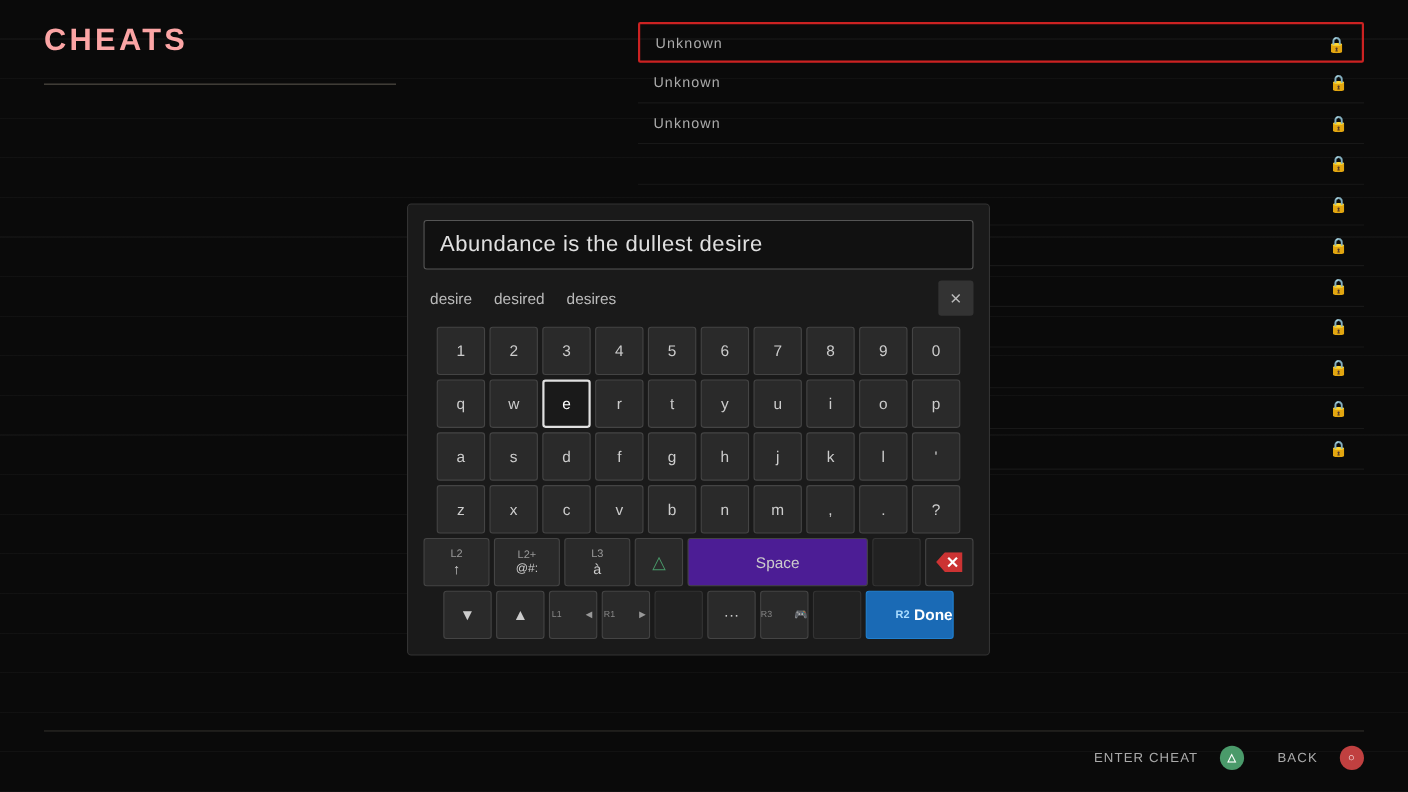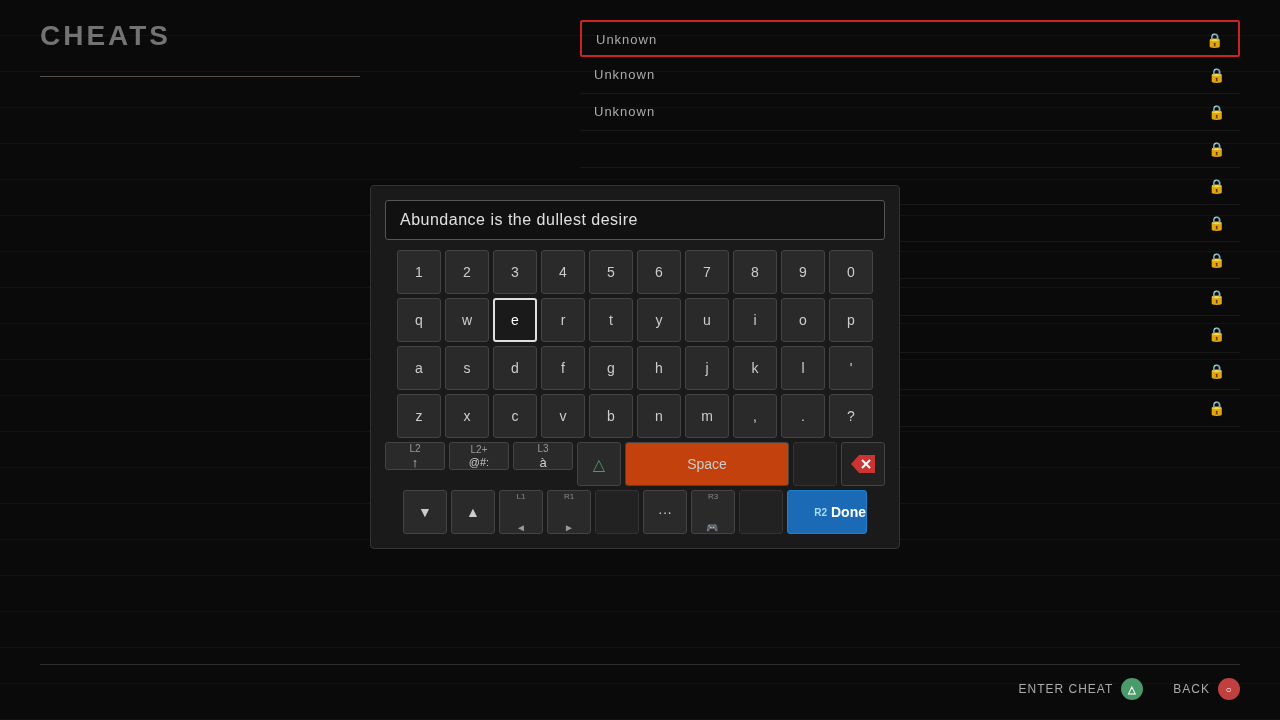--- a/index.html
+++ b/index.html
@@ -38,21 +38,21 @@
     .left-panel {
       position: absolute;
       left: 40px;
       top: 20px;
       width: 320px;
     }
 
     .cheats-title {
       font-size: 28px;
       font-weight: 700;
-      color: #737373;
+      color: #fca5a5;
       letter-spacing: 3px;
       text-transform: uppercase;
       margin-bottom: 24px;
     }
 
     .title-divider {
       width: 100%;
       height: 1px;
       background: rgba(200,190,170,0.4);
       margin-bottom: 16px;
@@ -110,21 +110,21 @@
       padding: 14px;
       z-index: 10;
     }
 
     .text-input-area {
       background: #111;
       border: 1px solid #555;
       border-radius: 3px;
       padding: 10px 14px;
       margin-bottom: 10px;
-      font-size: 16px;
+      font-size: 20px;
       color: #e0e0e0;
       letter-spacing: 0.5px;
       width: 100%;
     }
 
     .autocomplete-row {
       display: flex;
       align-items: center;
       margin-bottom: 10px;
       gap: 0;
@@ -186,34 +186,34 @@
 
     .key.active {
       background: #1a1a1a;
       border: 2px solid #e0e0e0;
       color: #fff;
     }
 
     .key-space {
       flex: 1;
       height: 44px;
-      background: #c2410c;
+      background: #4c1d95;
       border: 1px solid #444;
       border-radius: 3px;
       display: flex;
       align-items: center;
       justify-content: center;
       font-size: 14px;
       color: #ccc;
       cursor: pointer;
     }
 
     .key-wide {
       width: 60px;
-      height: 28px;
+      height: 44px;
       background: #2a2a2a;
       border: 1px solid #444;
       border-radius: 3px;
       display: flex;
       flex-direction: column;
       align-items: center;
       justify-content: center;
       font-size: 10px;
       color: #999;
       cursor: pointer;
@@ -252,21 +252,21 @@
       font-weight: bold;
     }
 
     .key-small {
       width: 44px;
       height: 44px;
       background: #2a2a2a;
       border: 1px solid #444;
       border-radius: 3px;
       display: flex;
-      flex-direction: column;
+      flex-direction: row;
       align-items: center;
       justify-content: center;
       font-size: 10px;
       color: #999;
       cursor: pointer;
       gap: 20px;
     }
 
     .key-small .badge {
       font-size: 8px;
@@ -280,21 +280,21 @@
       bottom: 20px;
       right: 40px;
       display: flex;
       gap: 30px;
       align-items: center;
     }
 
     .bottom-action {
       display: flex;
       align-items: center;
-      gap: 8px;
+      gap: 20px;
       font-size: 12px;
       color: #aaa;
       letter-spacing: 1px;
       text-transform: uppercase;
     }
 
     .action-circle {
       width: 22px;
       height: 22px;
       border-radius: 50%;
@@ -380,20 +380,28 @@
     <div class="cheat-item">
       <span class="cheat-item-text">Unknown</span>
       <span class="lock-icon">🔒</span>
     </div>
   </div>
 
   <div class="keyboard-overlay">
 
     <div class="text-input-area">Abundance is the dullest desire</div>
 
+    <div class="autocomplete-row">
+      <div class="autocomplete-words">
+        <span class="autocomplete-word">desire</span>
+        <span class="autocomplete-word">desired</span>
+        <span class="autocomplete-word">desires</span>
+      </div>
+      <div class="autocomplete-close">×</div>
+    </div>
 
     <div class="keyboard-grid">
 
       <div class="key-row">
         <div class="key">1</div>
         <div class="key">2</div>
         <div class="key">3</div>
         <div class="key">4</div>
         <div class="key">5</div>
         <div class="key">6</div>

